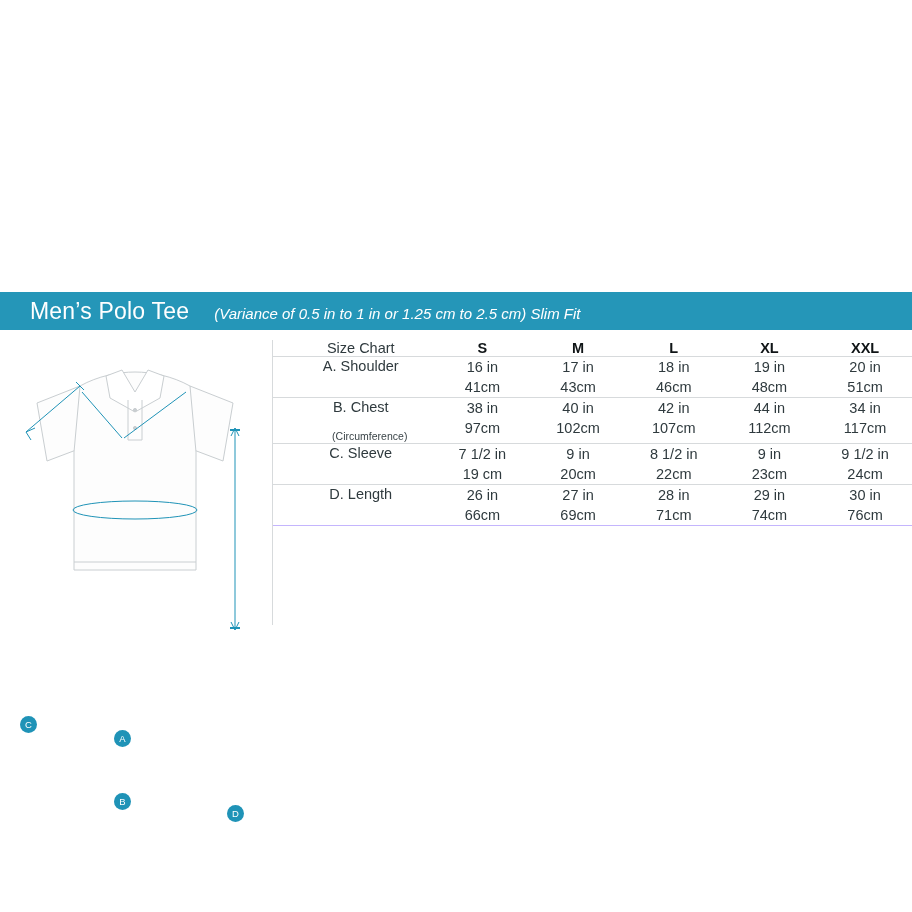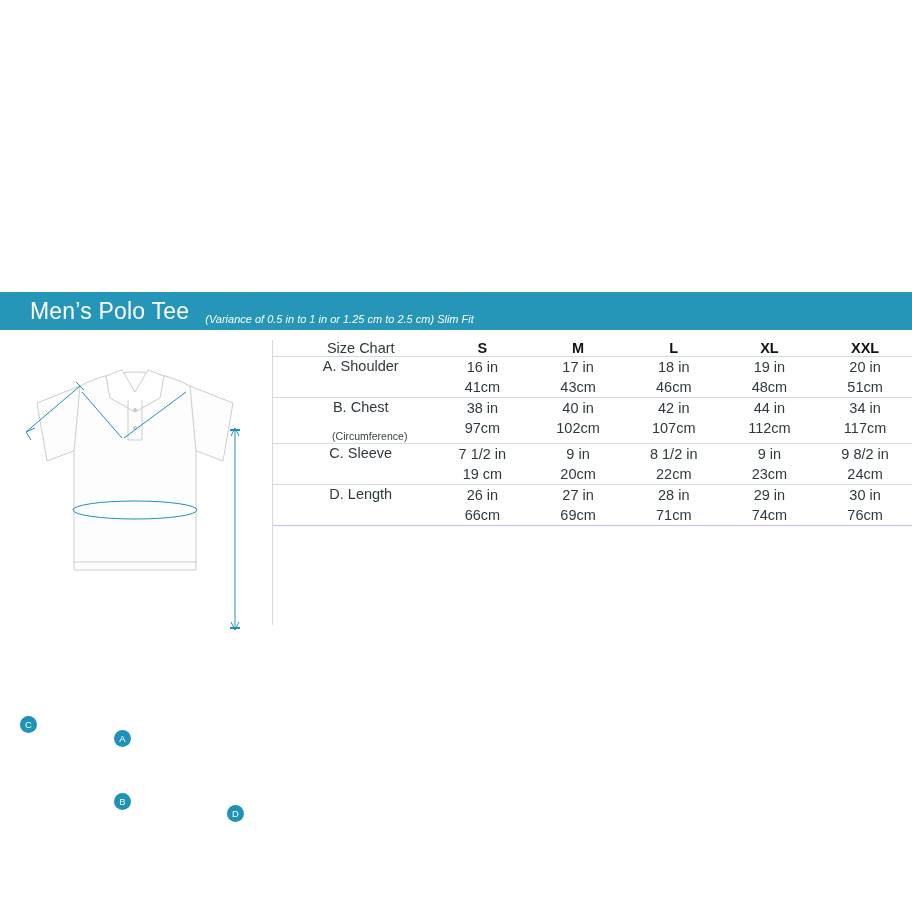--- a/index.html
+++ b/index.html
@@ -29,25 +29,25 @@
     padding-left: 30px;
     box-sizing: border-box;
   }
   .header-title {
     color: #ffffff;
     font-size: 23px;
     letter-spacing: 0.2px;
   }
   .header-sub {
     color: #ffffff;
-    font-size: 11px;
+    font-size: 15px;
     font-style: italic;
-    margin-left: 16px;
+    margin-left: 25px;
     position: relative;
-    top: 8px;
+    top: 2px;
   }
   
   .content {
     display: flex;
     align-items: flex-start;
     padding-top: 10px;
   }
   .diagram-col {
     width: 272px;
     flex: 0 0 272px;
@@ -289,21 +289,21 @@
           </td>
           <td class="val">
             <span>8 1/2 in</span>
             <span class="cm">22cm</span>
           </td>
           <td class="val">
             <span>9 in</span>
             <span class="cm">23cm</span>
           </td>
           <td class="val">
-            <span>9 8/2 in</span>
+            <span>9 1/2 in</span>
             <span class="cm">24cm</span>
           </td>
         </tr>
 
         <tr class="data-row">
           <td class="row-label lbl-cell">
             <span>D. Length</span>
           </td>
           <td class="val">
             <span>26 in</span>

